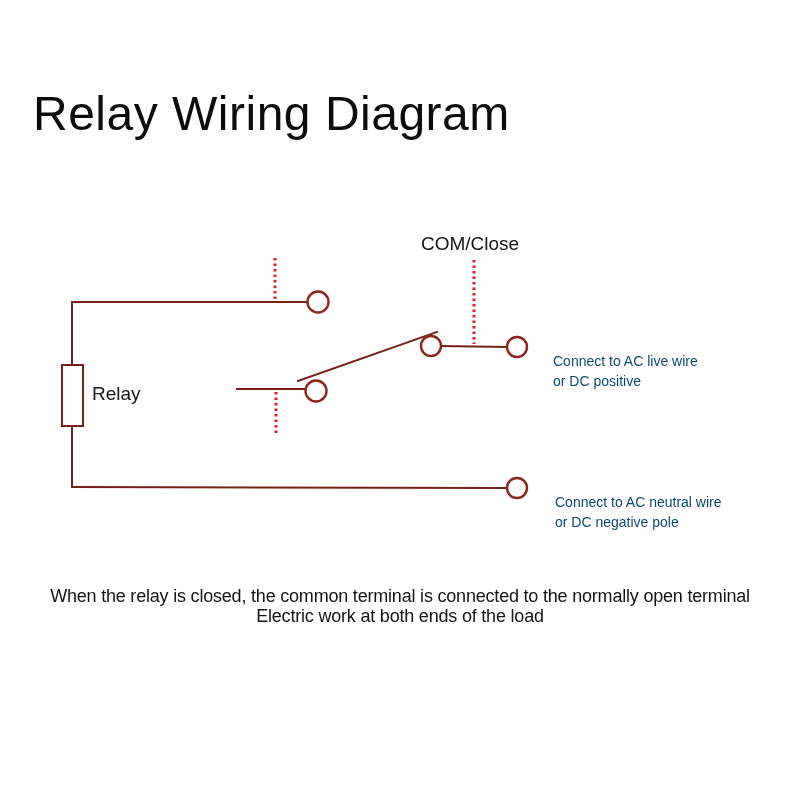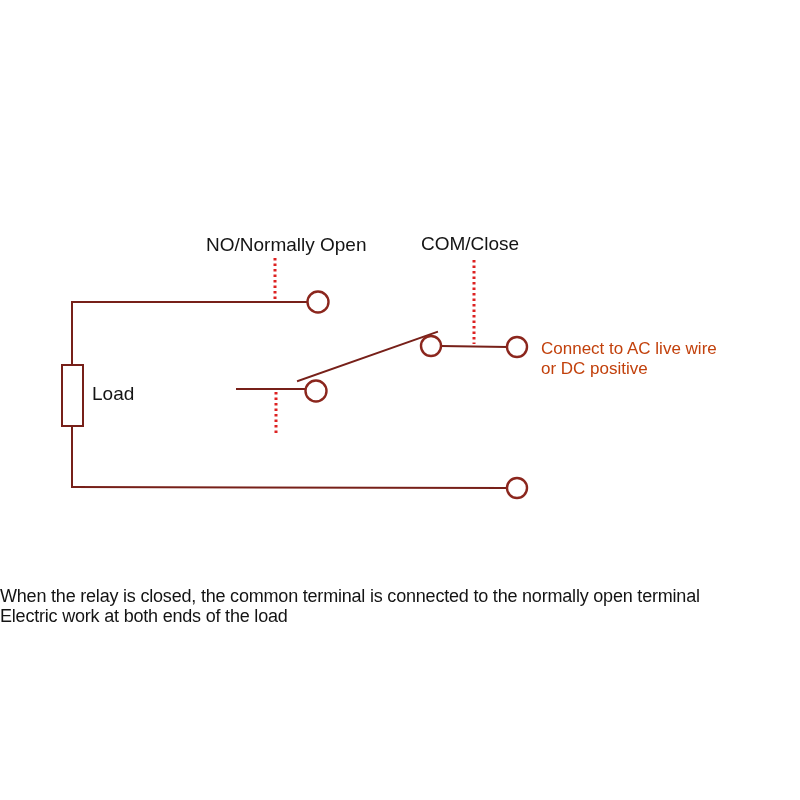--- a/index.html
+++ b/index.html
@@ -57,47 +57,49 @@
     font-size: 19px;
     color: #141414;
     white-space: nowrap;
   }
   .label-no      { left: 206px; top: 234px; }
   .label-com     { left: 421px; top: 233px; }
   .label-nc      { left: 210px; top: 434px; }
   .label-load    { left: 92px;  top: 383px; }
   .conn-label {
     position: absolute;
-    margin: 4px;
-    font-size: 17px;
+    margin: 16px;
+    font-size: 14px;
     line-height: 20px;
-    color: #c2410c;
+    color: #0c4a6e;
     white-space: pre-line;
   }
   .label-live    { left: 537px; top: 335px; }
   .label-neutral { left: 539px; top: 476px; }
   .note {
     position: absolute;
     left: 0;
     width: 800px;
     margin: 0;
     font-size: 18px;
     line-height: 20px;
+    text-align: center;
     color: #141414;
     white-space: pre-line;
     letter-spacing: -0.2px;
   }
   .note-closed { top: 586px; }
   .note-off    { top: 642px; }
 </style>
 </head>
 <body>
 
 <div class="page">
 
+  <h1 class="page-title">Relay Wiring Diagram</h1>
 
   <svg class="diagram-svg" viewBox="0 0 800 800" xmlns="http://www.w3.org/2000/svg">
 
     <polyline class="wire" points="307,302 72,302 72,365" stroke="#772019"></polyline>
     <line class="wire" x1="72" y1="426" x2="72" y2="487" stroke="#772019"></line>
     <line class="wire" x1="72" y1="487" x2="506" y2="488" stroke="#772019"></line>
     <line class="wire" x1="237" y1="389" x2="304" y2="389" stroke="#772019"></line>
     <line class="wire" x1="298" y1="381" x2="437" y2="332" stroke="#772019"></line>
     <line class="wire" x1="441" y1="346" x2="507" y2="347" stroke="#772019"></line>
 
@@ -107,23 +109,24 @@
     <line class="pointer" x1="474" y1="260" x2="474" y2="344" stroke="#dd2222"></line>
     <line class="pointer" x1="276" y1="392" x2="276" y2="433" stroke="#dd2222"></line>
 
     <circle class="terminal" cx="318" cy="302" r="10.5" stroke="#8b261d"></circle>
     <circle class="terminal" cx="316" cy="391" r="10.5" stroke="#8b261d"></circle>
     <circle class="terminal" cx="431" cy="346" r="10" stroke="#8b261d"></circle>
     <circle class="terminal" cx="517" cy="347" r="10" stroke="#8b261d"></circle>
     <circle class="terminal" cx="517" cy="488" r="10" stroke="#8b261d"></circle>
   </svg>
 
-  <div class="dg-label label-no">NO/Normally Open</div>
   <div class="dg-label label-com">COM/Close</div>
-  <div class="dg-label label-load">Load</div>
+  <div class="dg-label label-load">Relay</div>
 
   <div class="conn-label label-live">Connect to AC live wire
 or DC positive</div>
+  <div class="conn-label label-neutral">Connect to AC neutral wire
+or DC negative pole</div>
 
   <p class="note note-closed">When the relay is closed, the common terminal is connected to the normally open terminal
 Electric work at both ends of the load</p>
 
 </div>
 
 </body></html>

